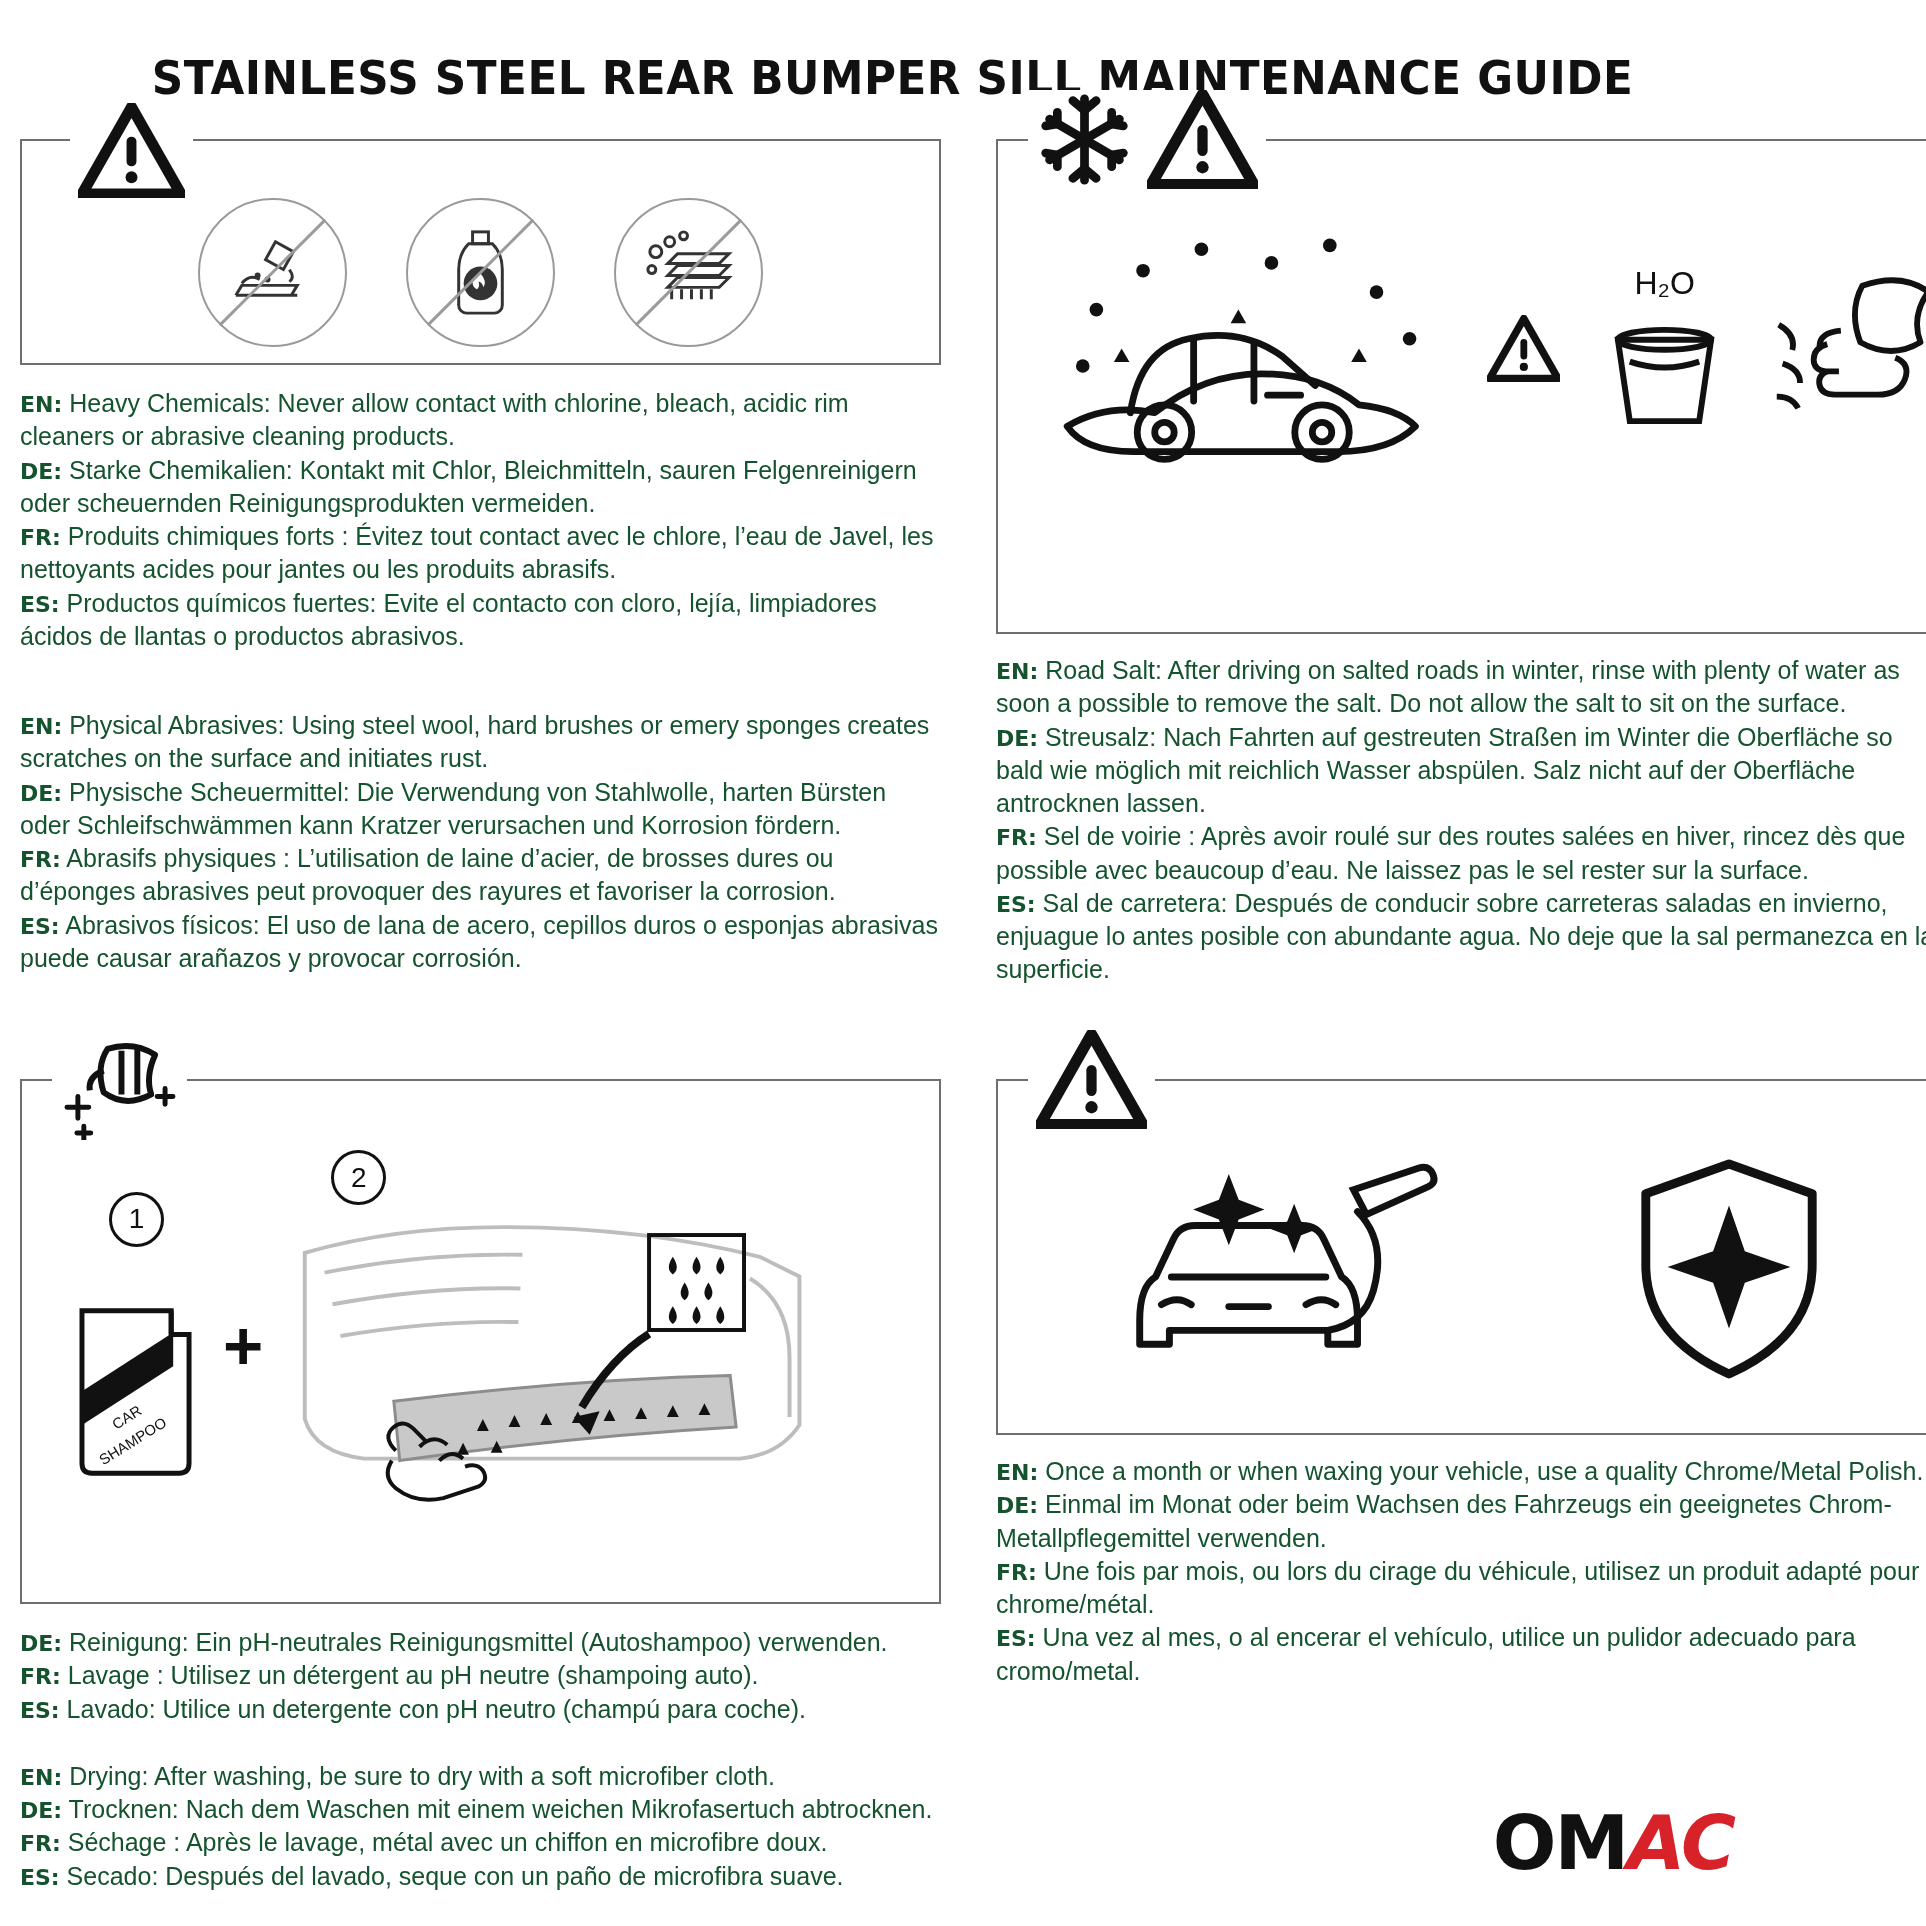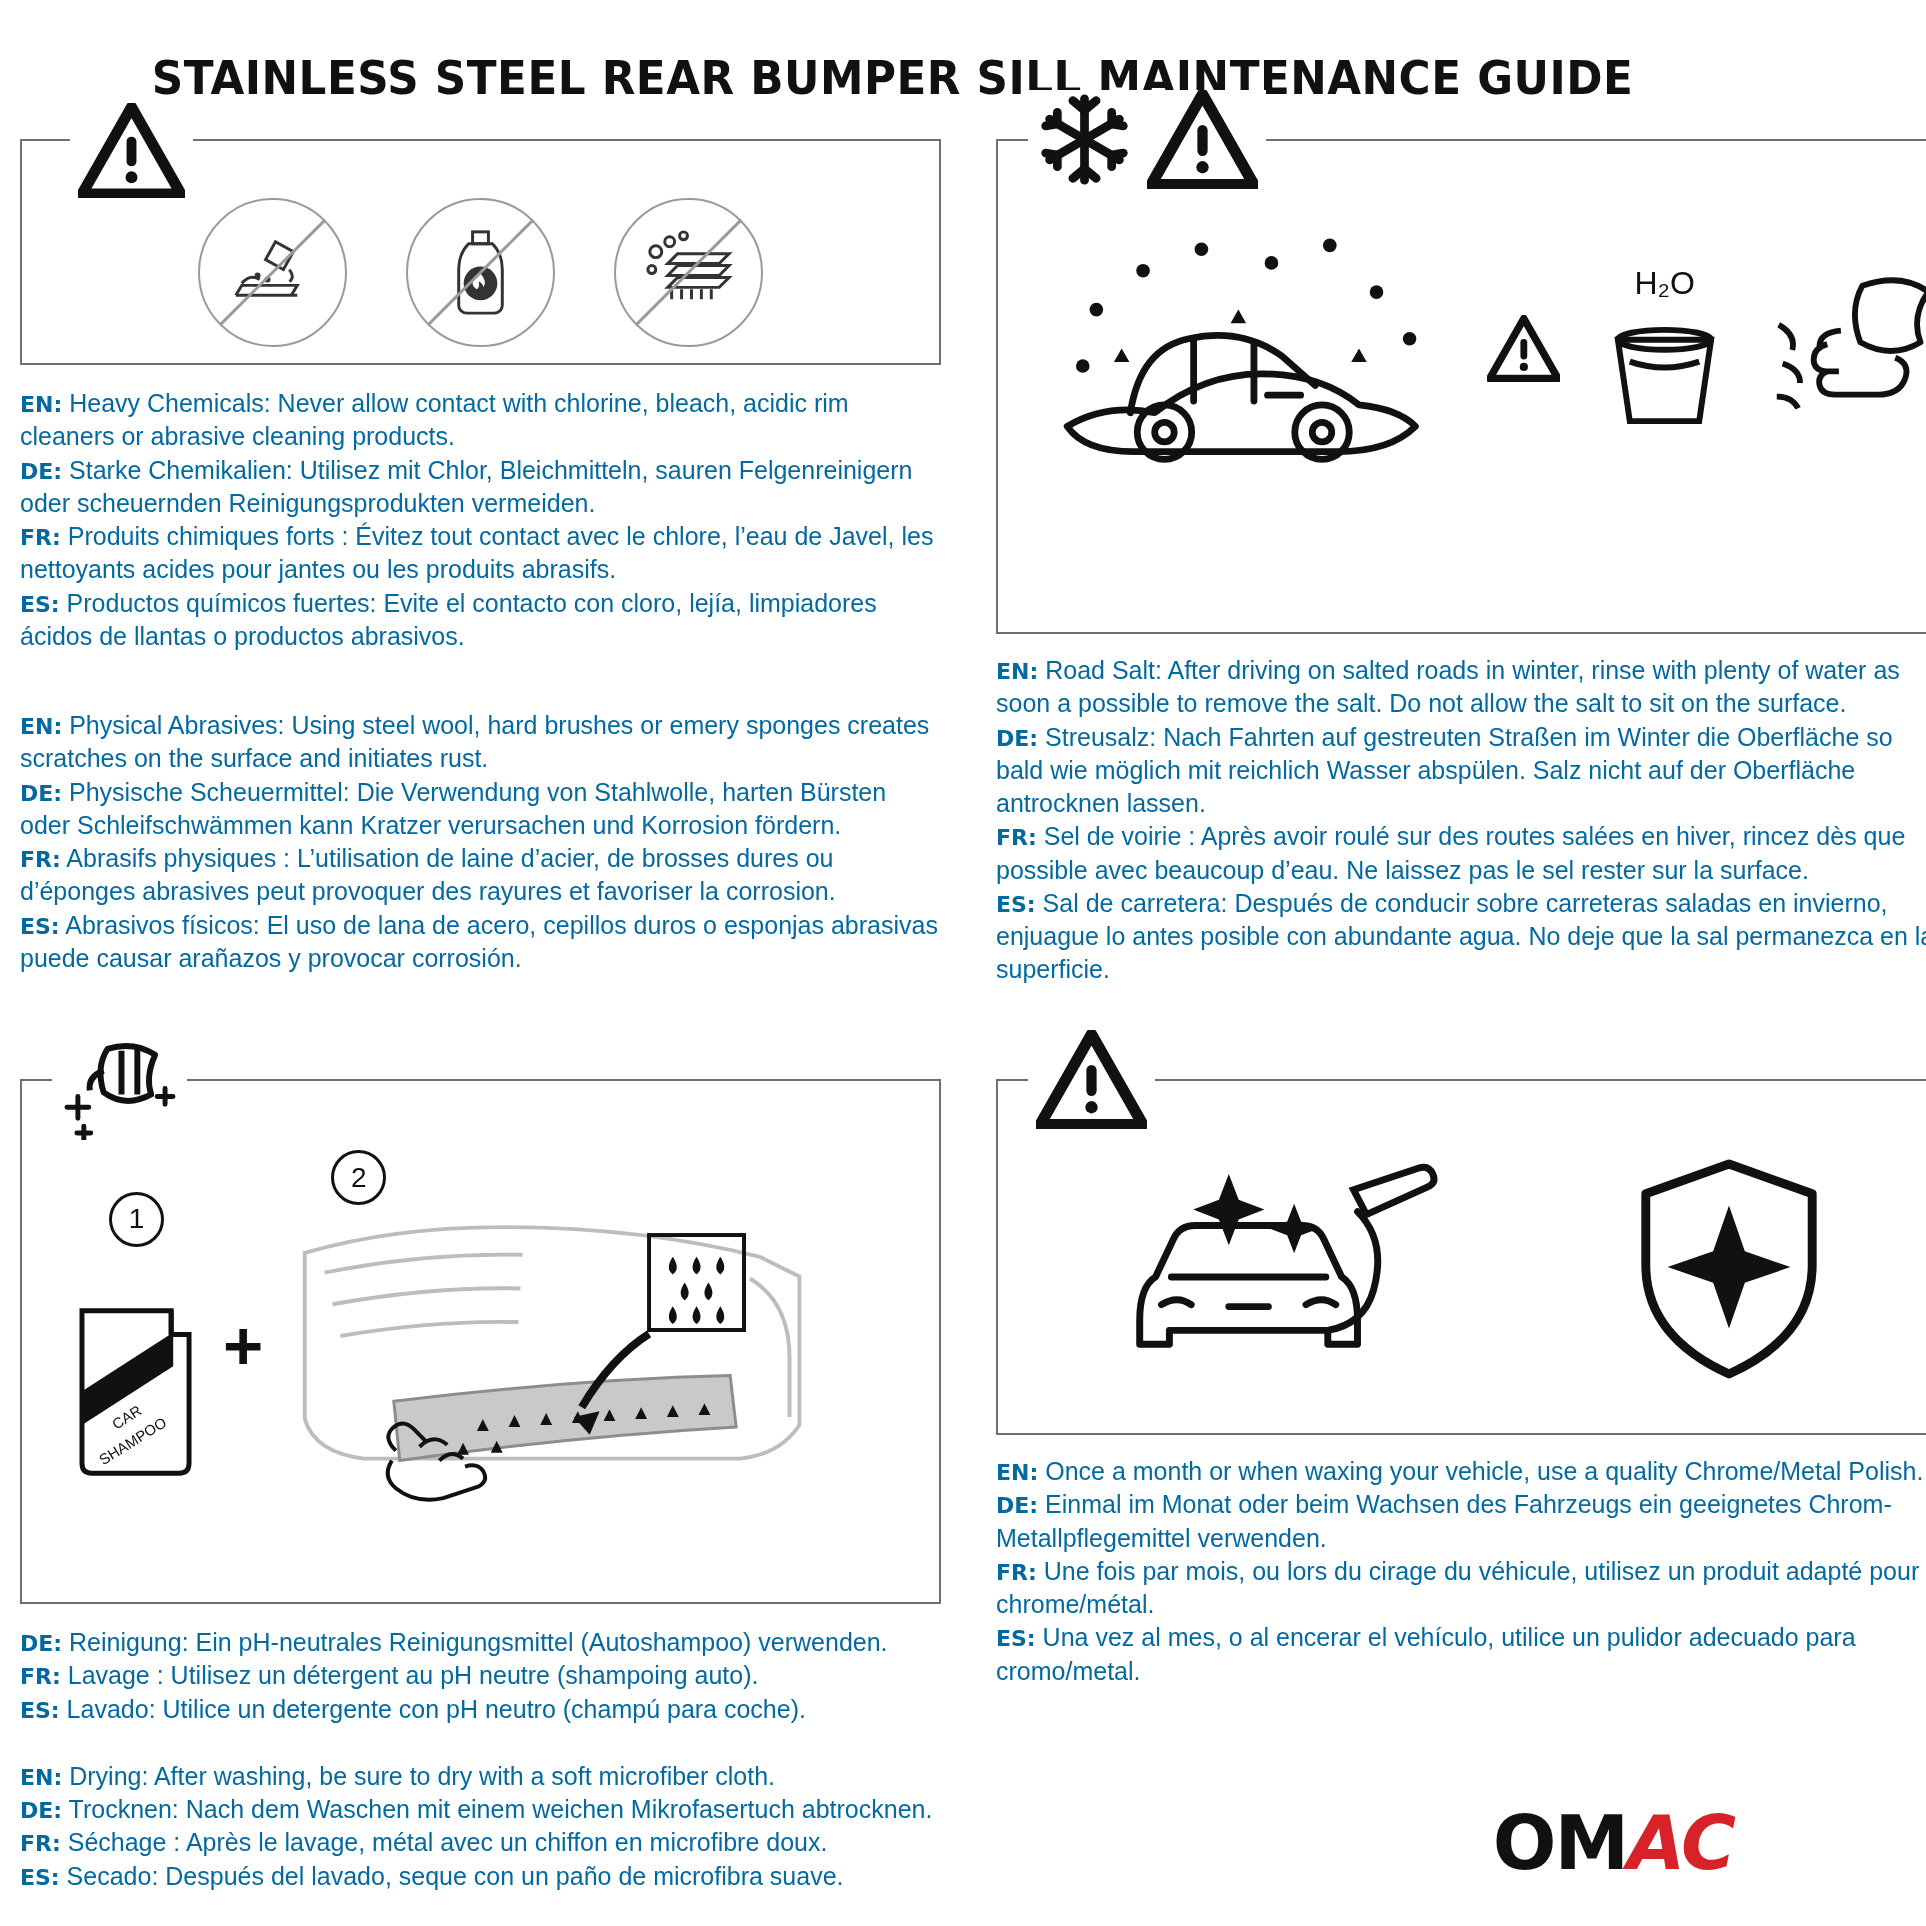--- a/index.html
+++ b/index.html
@@ -69,21 +69,21 @@
   }
   .slash {
     position:absolute; left: -2px; top: -2px; width: 149px; height: 149px;
   }
 
   
   .tblock { margin-top: 22px; }
   .tline {
     font-size: 25px;
     line-height: 1.33;
-    color: #0369a1;
+    color: #14532d;
   }
   .tline .lang {
     font-family: "DejaVu Sans", sans-serif;
     font-weight: 900;
     font-size: 22px;
   }
   .gap { height: 34px; }
 
   
   .right-textblock { margin-top: 20px; }
@@ -182,21 +182,21 @@
             </svg>
             <svg class="slash" width="149" height="149" viewBox="0 0 150 150">
                 <line x1="22" y1="128" x2="128" y2="22" stroke="#9a9a9a" stroke-width="3"></line>
               </svg>
           </div>
         </div>
       </div>
 
       <div class="tblock">
         <div class="tline"><span class="lang">EN:</span><span> Heavy Chemicals: Never allow contact with chlorine, bleach, acidic rim cleaners or abrasive cleaning products.</span></div>
-        <div class="tline"><span class="lang">DE:</span><span> Starke Chemikalien: Utilisez mit Chlor, Bleichmitteln, sauren Felgenreinigern oder scheuernden Reinigungsprodukten vermeiden.</span></div>
+        <div class="tline"><span class="lang">DE:</span><span> Starke Chemikalien: Kontakt mit Chlor, Bleichmitteln, sauren Felgenreinigern oder scheuernden Reinigungsprodukten vermeiden.</span></div>
         <div class="tline"><span class="lang">FR:</span><span> Produits chimiques forts : Évitez tout contact avec le chlore, l’eau de Javel, les nettoyants acides pour jantes ou les produits abrasifs.</span></div>
         <div class="tline"><span class="lang">ES:</span><span> Productos químicos fuertes: Evite el contacto con cloro, lejía, limpiadores ácidos de llantas o productos abrasivos.</span></div>
       </div>
 
       <div class="gap"></div>
 
       <div class="tblock">
         <div class="tline"><span class="lang">EN:</span><span> Physical Abrasives: Using steel wool, hard brushes or emery sponges creates scratches on the surface and initiates rust.</span></div>
         <div class="tline"><span class="lang">DE:</span><span> Physische Scheuermittel: Die Verwendung von Stahlwolle, harten Bürsten oder Schleifschwämmen kann Kratzer verursachen und Korrosion fördern.</span></div>
         <div class="tline"><span class="lang">FR:</span><span> Abrasifs physiques : L’utilisation de laine d’acier, de brosses dures ou d’éponges abrasives peut provoquer des rayures et favoriser la corrosion.</span></div>

